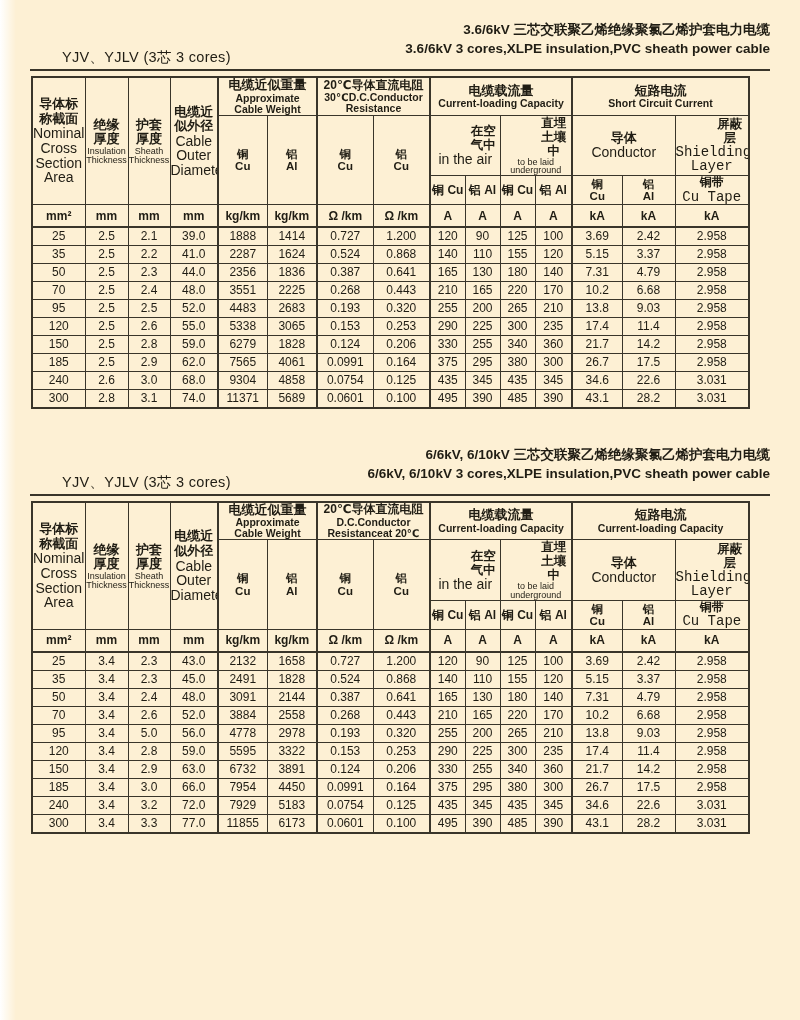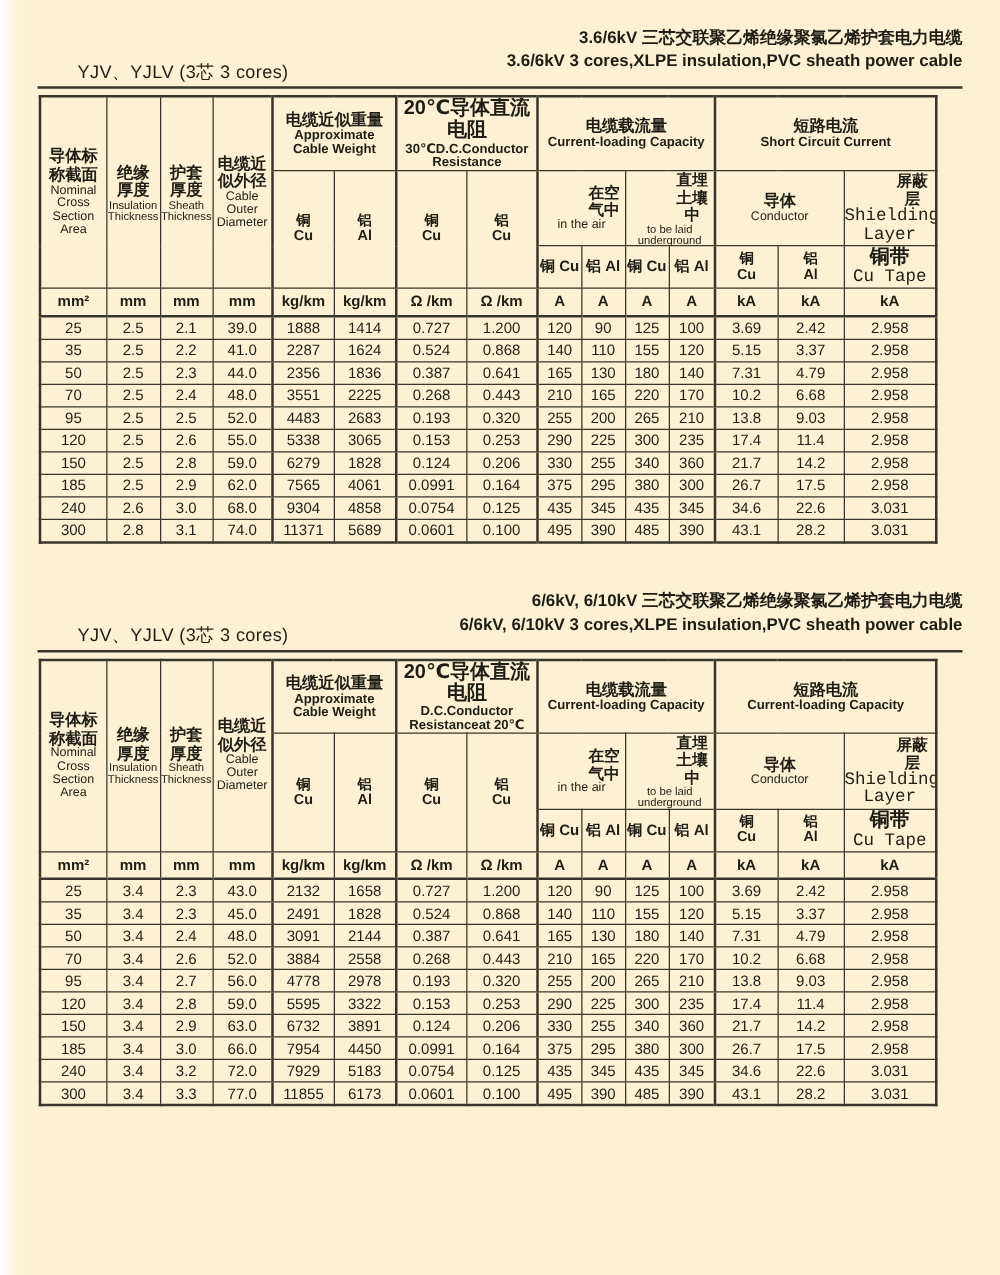--- a/index.html
+++ b/index.html
@@ -29,23 +29,23 @@
   thead tr.r1{height:36px;}
   thead tr.r2{height:32px;}
   thead tr.r3{height:26px;}
   thead tr.units{height:22px;}
   .units th{font-size:12px;font-weight:bold;border-bottom:2px solid var(--line);}
   tbody td{font-size:12px;height:17px;line-height:16px;border-top-width:1.5px;}
   tbody td:nth-child(5),tbody td:nth-child(7),
   tbody td:nth-child(9),tbody td:nth-child(13){border-left-width:2px;}
   .gb{border-left-width:2px !important;}
   .zh{display:block;font-size:13px;font-weight:bold;line-height:1.12;white-space:pre-line;}
-  .zh.sm{font-size:16px;text-align:center;}
+  .zh.sm{font-size:12px;text-align:center;}
   .zh.xs{font-size:12.5px;padding-left:36px;}
-  .en{display:block;font-size:10px;font-weight:normal;line-height:1.05;white-space:pre-line;}
+  .en{display:block;font-size:14px;font-weight:normal;line-height:1.05;white-space:pre-line;}
   .en.b{font-weight:bold;font-size:10.5px;}
   .en.xs{font-size:9px;line-height:.98;}
   .en.t{font-size:14px;font-family:Liberation Mono, monospace;}
   .leaf{font-size:12px;font-weight:bold;}
   .leaf2{font-size:11.5px;font-weight:bold;line-height:1.08;white-space:pre-line;}
 </style>
 </head>
 <body>
 
 <div class="page">
@@ -561,21 +561,21 @@
             <td>165</td>
             <td>220</td>
             <td>170</td>
             <td>10.2</td>
             <td>6.68</td>
             <td>2.958</td>
           </tr>
           <tr>
             <td>95</td>
             <td>3.4</td>
-            <td>2.7</td>
+            <td>5.0</td>
             <td>56.0</td>
             <td>4778</td>
             <td>2978</td>
             <td>0.193</td>
             <td>0.320</td>
             <td>255</td>
             <td>200</td>
             <td>265</td>
             <td>210</td>
             <td>13.8</td>

